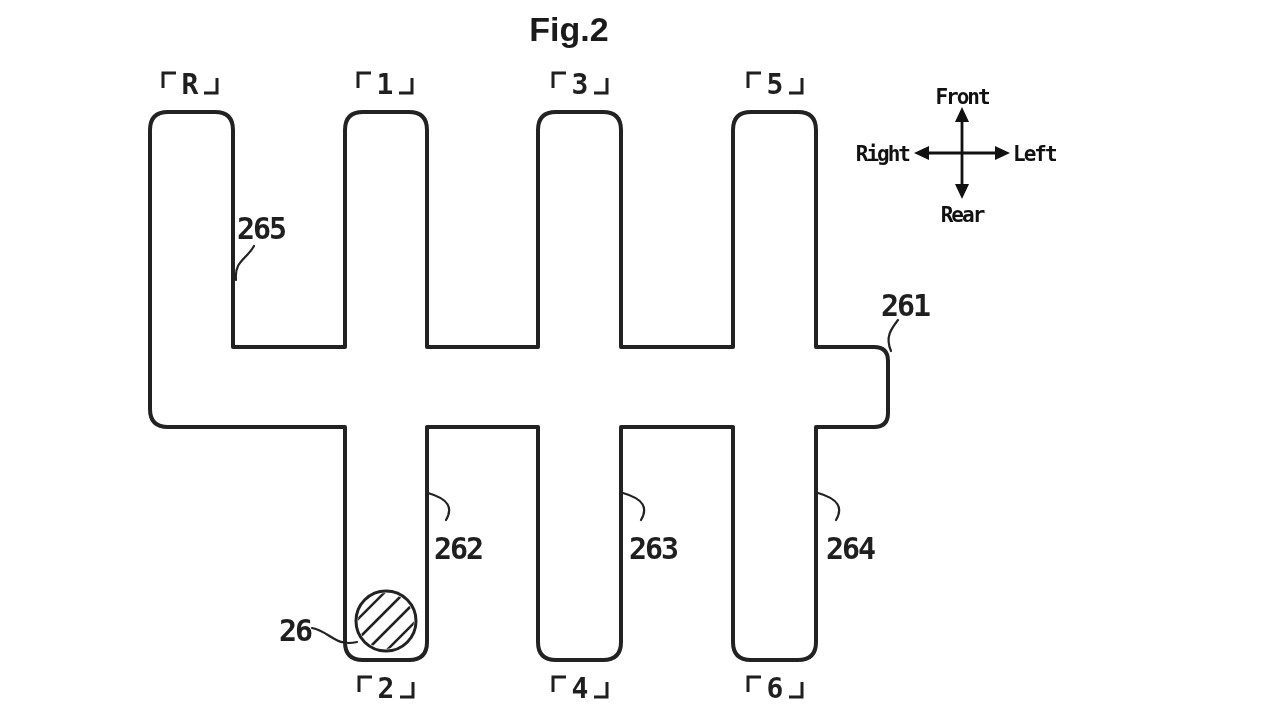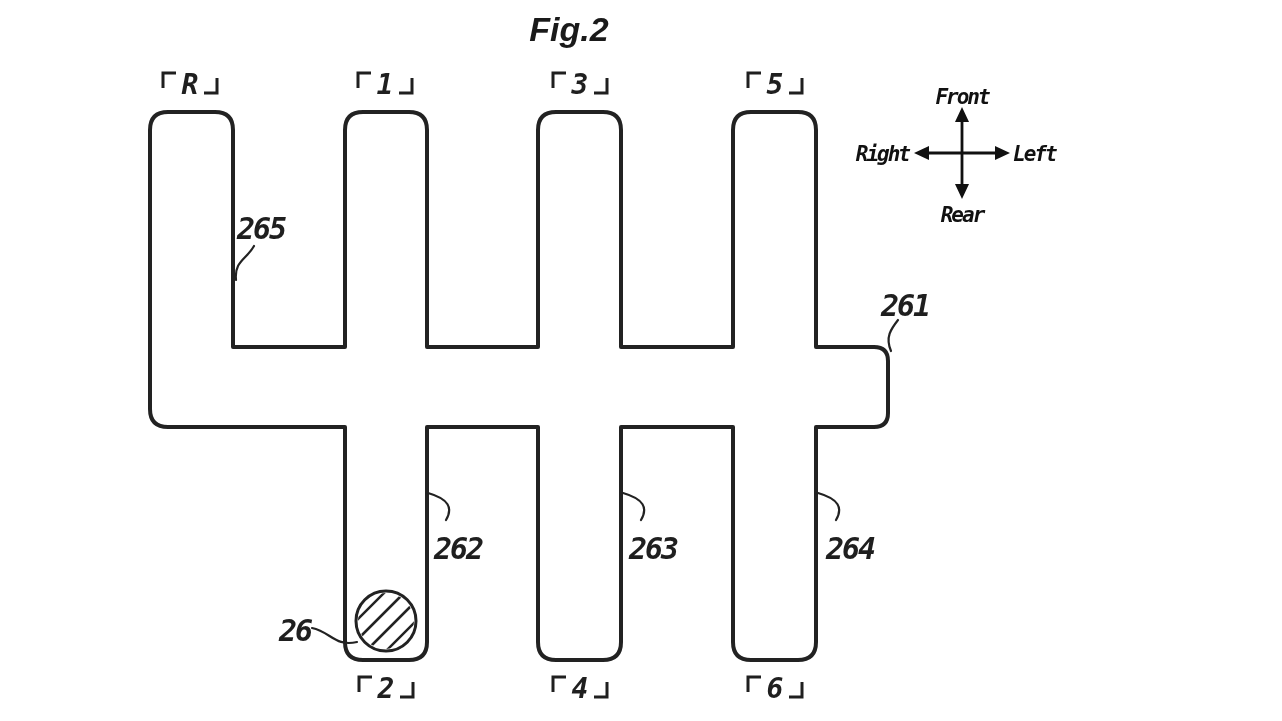--- a/index.html
+++ b/index.html
@@ -3,21 +3,20 @@
 <meta charset="utf-8">
 <style>
   html, body { margin: 0; padding: 0; background: #ffffff; }
   .stage {
     position: relative;
     width: 1282px;
     height: 721px;
     background: #ffffff;
     overflow: hidden;
     font-family: "Liberation Sans", sans-serif;
-    font-style: italic;
   }
   svg { display: block; }
   .fig-title {
     font-family: "Liberation Sans", sans-serif;
     font-weight: 700;
     font-size: 34px;
     fill: #1a1a1a;
   }
   .ref-num {
     font-family: "DejaVu Sans Mono", monospace;

